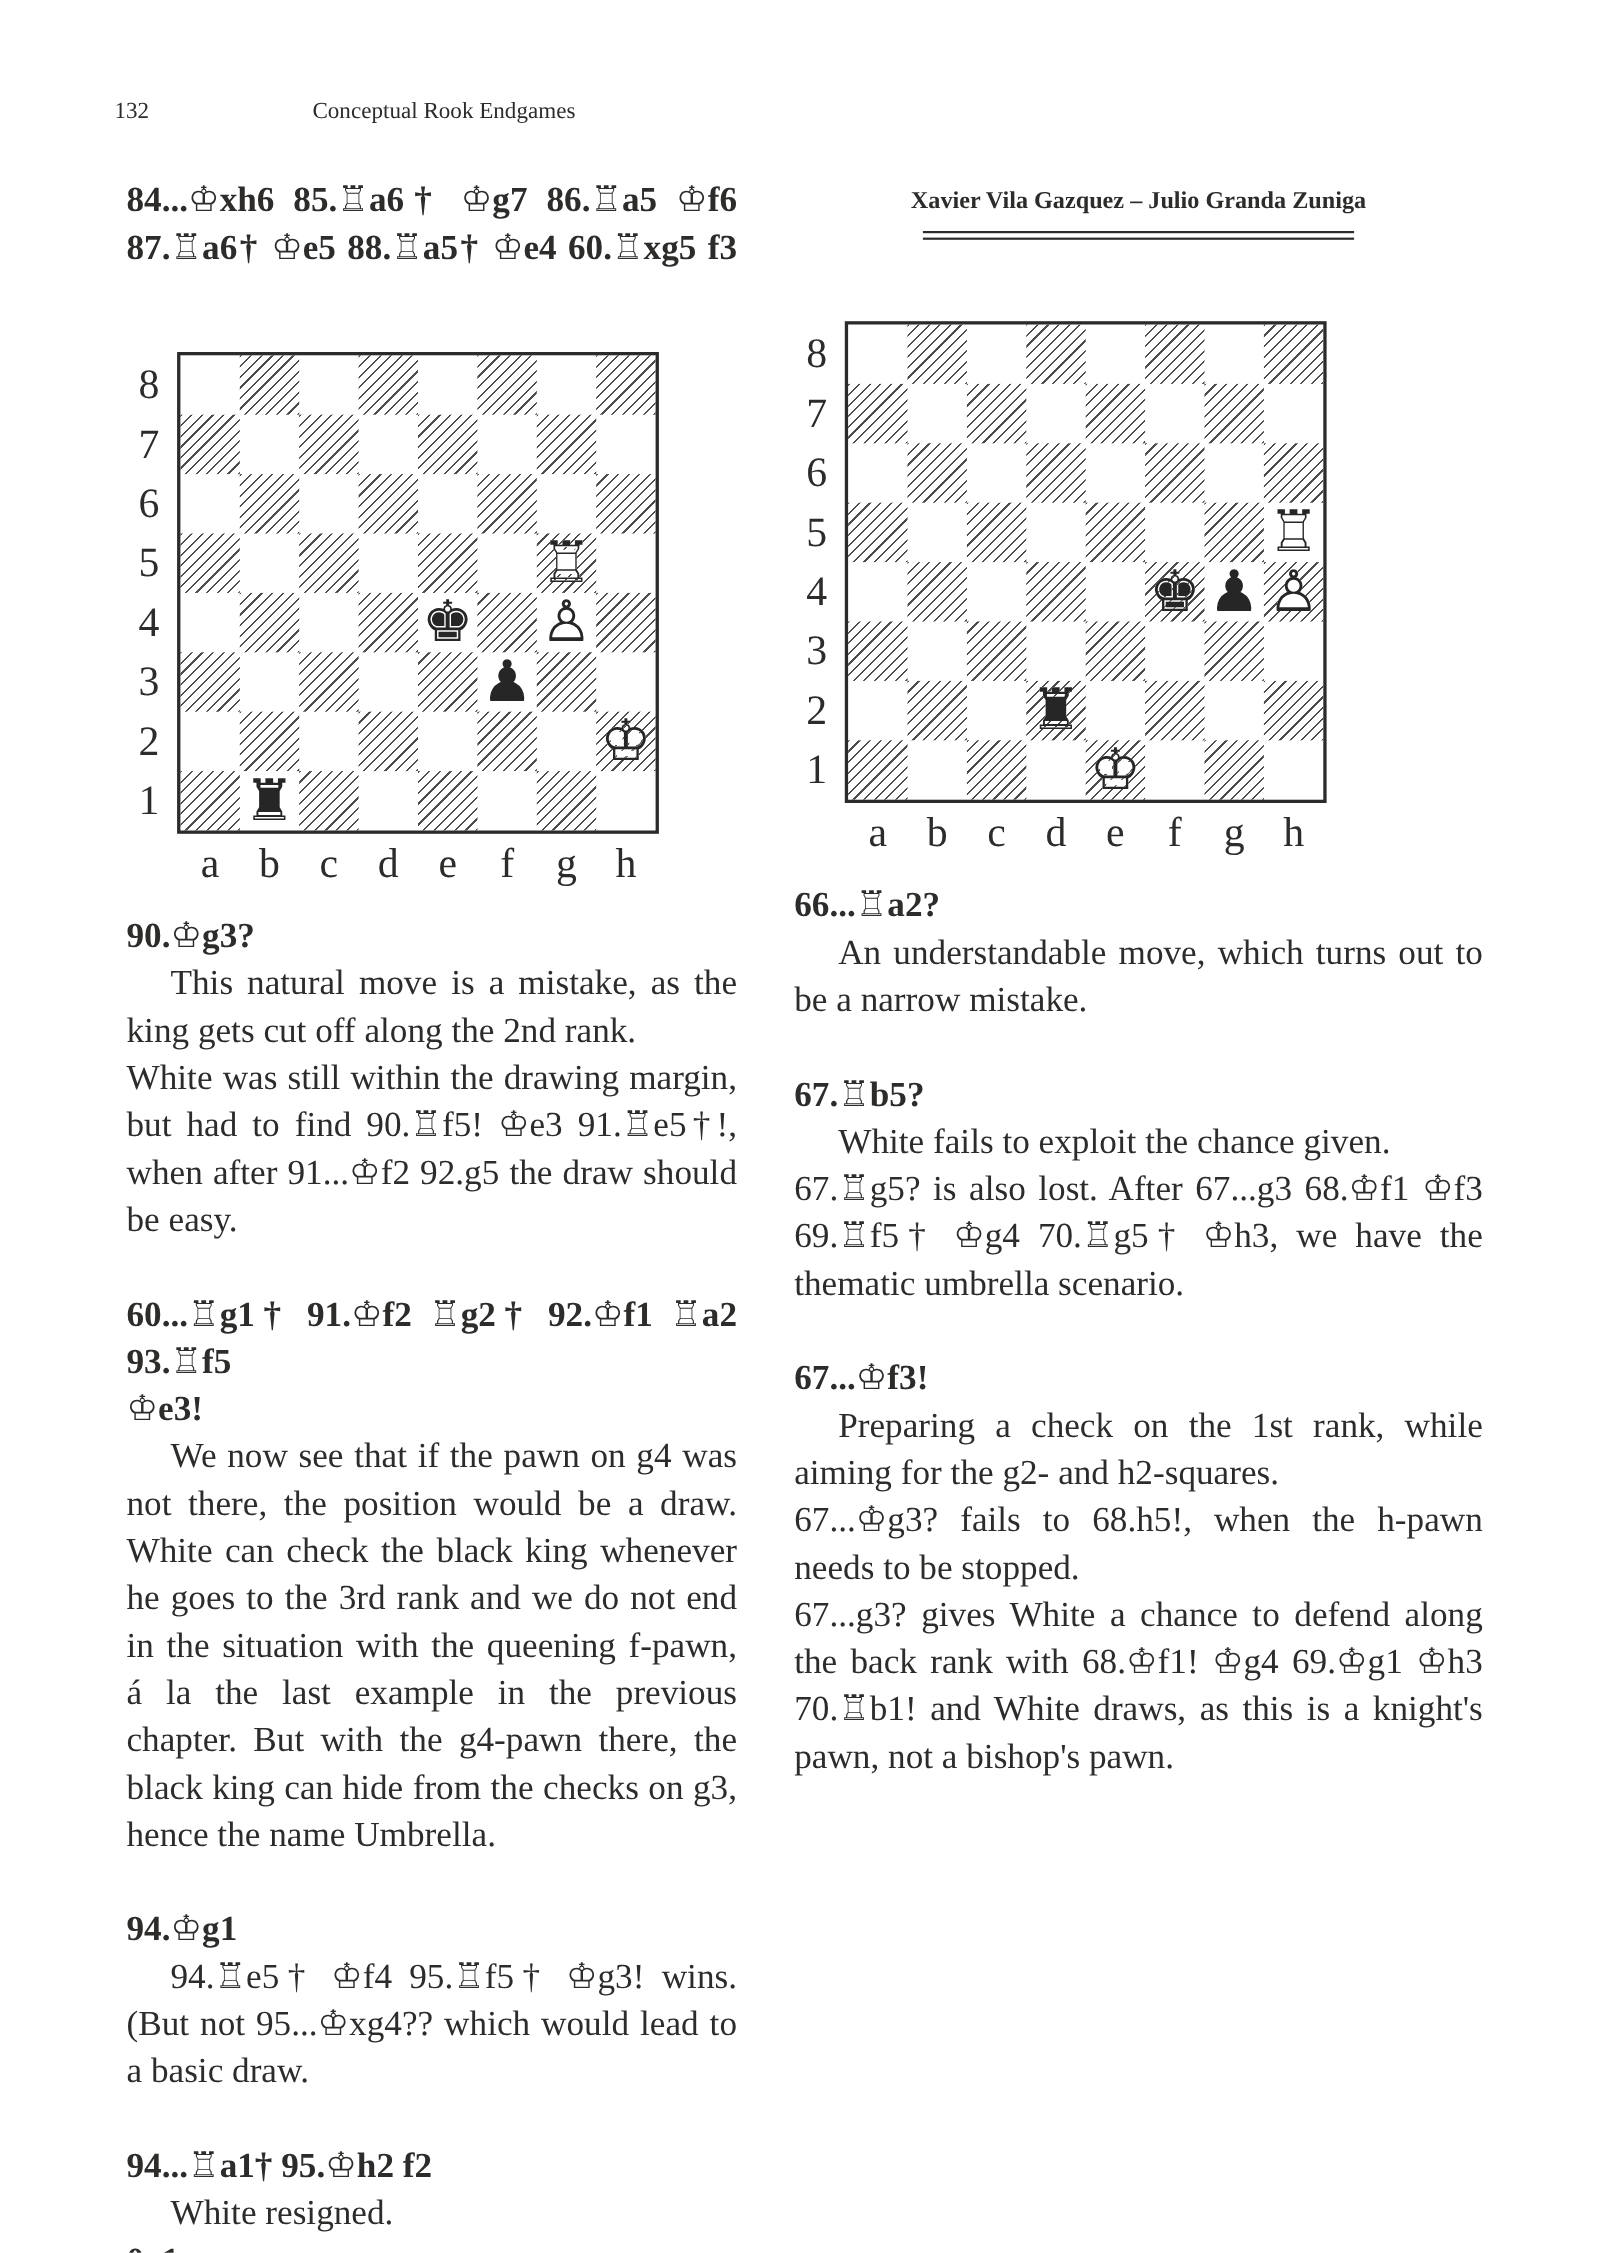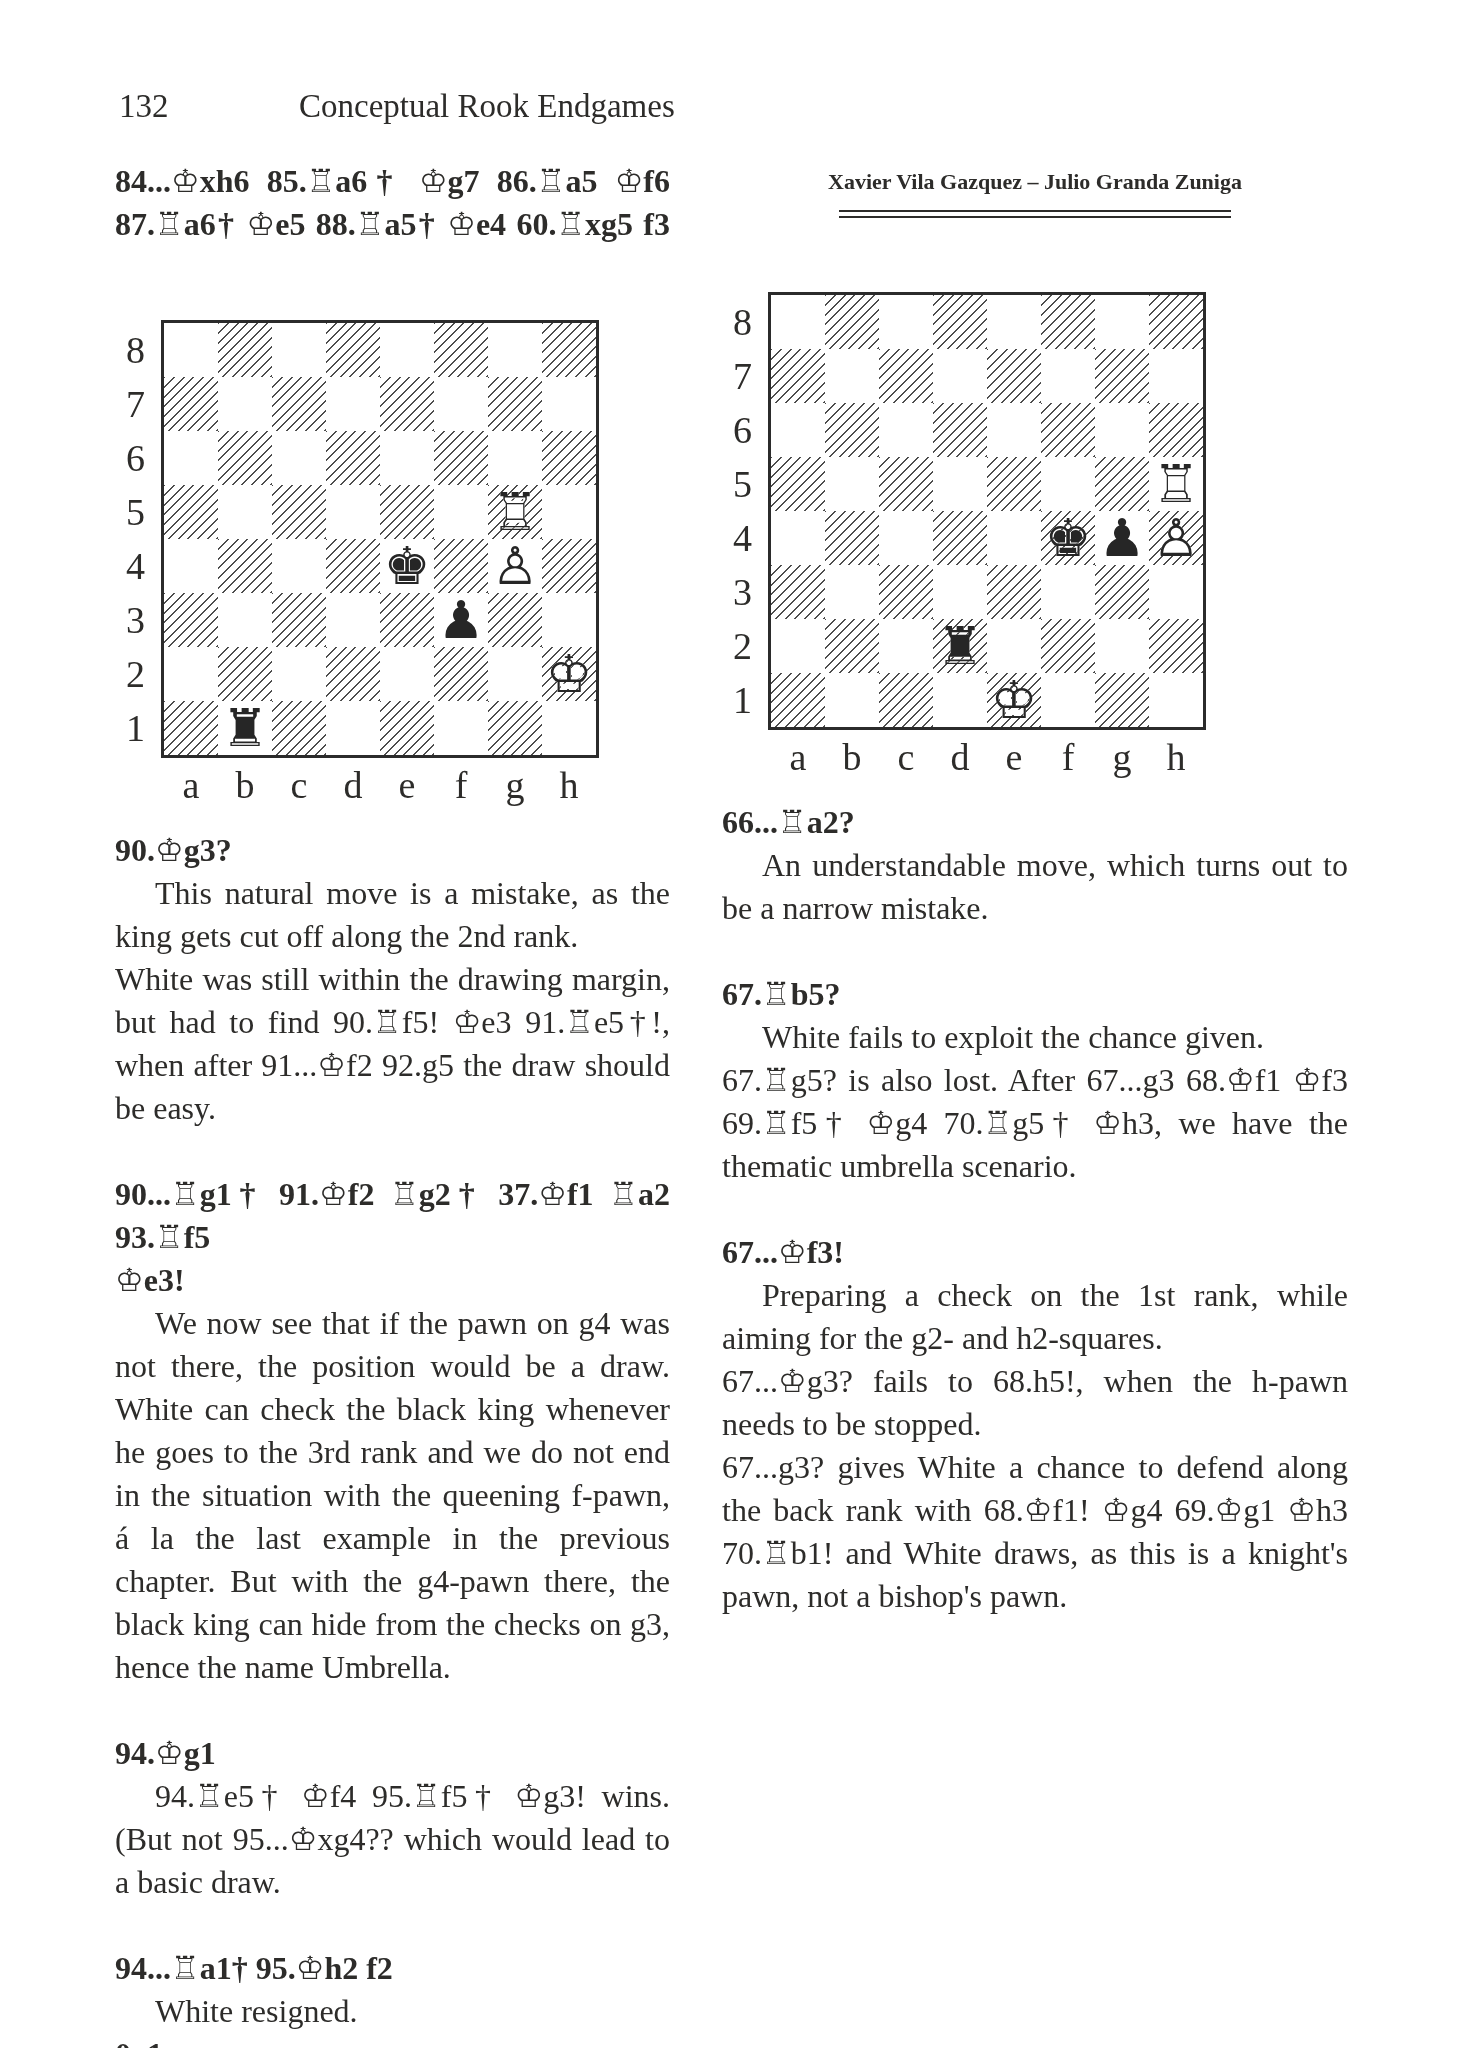--- a/index.html
+++ b/index.html
@@ -3,21 +3,21 @@
 <meta charset="utf-8">
 <style>
   html,body{margin:0;padding:0;}
   body{
     width:1465px;height:2048px;position:relative;background:#ffffff;
     font-family:"Liberation Serif","DejaVu Serif","DejaVu Sans",serif;
     color:#2d2c2a;overflow:hidden;
   }
   .page{position:absolute;inset:0;}
   
-  .pagehead{position:absolute;top:88px;left:119px;right:115px;height:44px;font-size:33px;text-decoration:underline;}
+  .pagehead{position:absolute;top:88px;left:104px;right:115px;height:44px;font-size:21px;text-decoration:underline;}
   .page-num{position:absolute;left:0;top:0;}
   .run-title{position:absolute;left:180px;width:740px;top:0;}
   
   .col{position:absolute;top:160px;font-size:32px;line-height:43px;}
   .col-left{left:115px;width:555px;}
   .col-right{left:722px;width:626px;}
   .moveline{font-weight:bold;}
   .moveline .spread{text-align:justify;text-align-last:justify;}
   p.para{margin:0;text-align:justify;}
   p.para.indent{text-indent:40px;}
@@ -178,21 +178,21 @@
           <div class="file-label">g</div>
           <div class="file-label">h</div>
         </div>
       </div>
       <div class="moveline">
         <div>90.♔g3?</div>
       </div>
       <p class="para indent">This natural move is a mistake, as the king gets cut off along the 2nd rank.</p>
       <p class="para gap">White was still within the drawing margin, but had to find 90.♖f5! ♔e3 91.♖e5†!, when after 91...♔f2 92.g5 the draw should be easy.</p>
       <div class="moveline gap">
-        <div class="spread">90...♖g1† 91.♔f2 ♖g2† 37.♔f1 ♖a2 93.♖f5</div>
+        <div class="spread">60...♖g1† 91.♔f2 ♖g2† 92.♔f1 ♖a2 93.♖f5</div>
         <div>♔e3!</div>
       </div>
       <p class="para indent">We now see that if the pawn on g4 was not there, the position would be a draw. White can check the black king whenever he goes to the 3rd rank and we do not end in the situation with the queening f-pawn, á la the last example in the previous chapter. But with the g4-pawn there, the black king can hide from the checks on g3, hence the name Umbrella.</p>
       <div class="moveline gap">
         <div>94.♔g1</div>
       </div>
       <p class="para indent">94.♖e5† ♔f4 95.♖f5† ♔g3! wins. (But not 95...♔xg4?? which would lead to a basic draw.</p>
       <div class="moveline gap">
         <div>94...♖a1† 95.♔h2 f2</div>
       </div>

